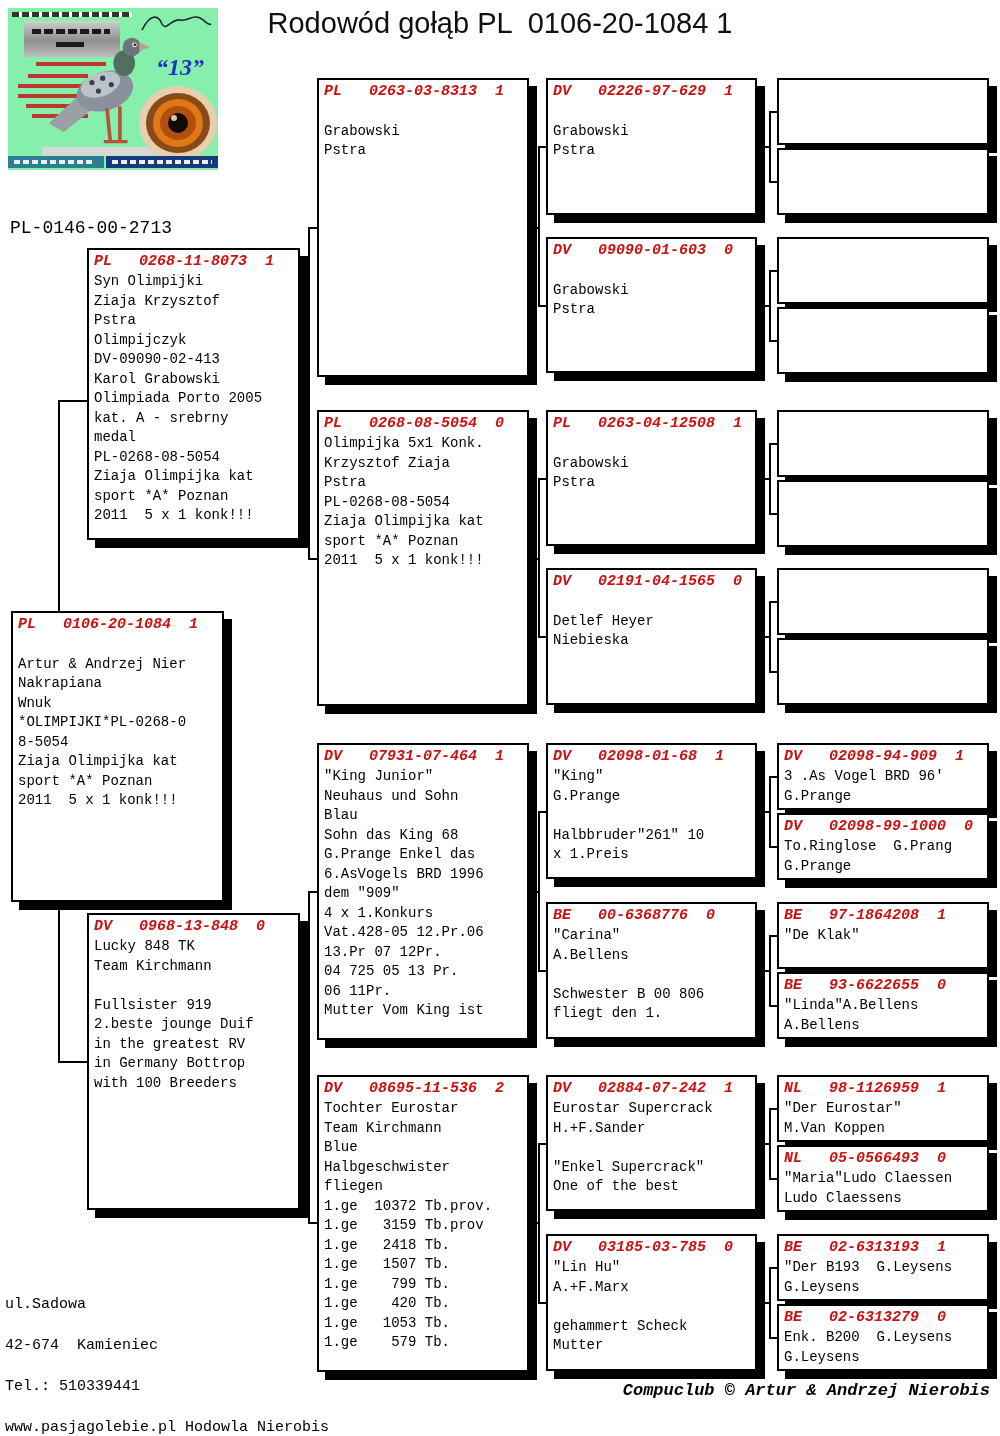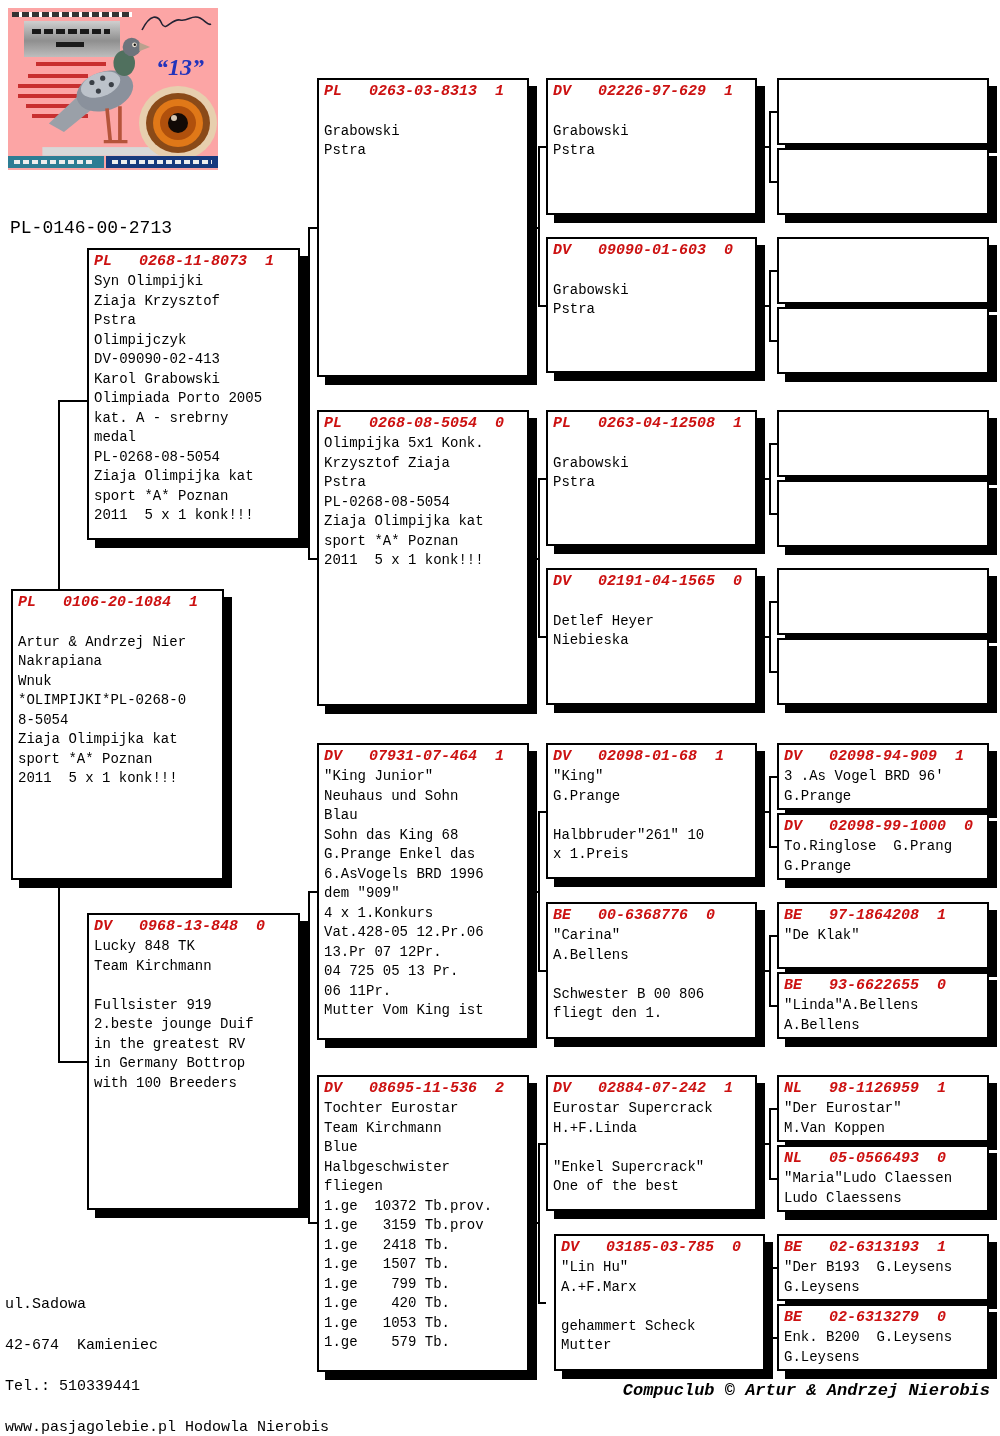--- a/index.html
+++ b/index.html
@@ -12,34 +12,35 @@
   .pbox{position:absolute;background:#fff;border:2px solid #000;box-sizing:border-box;
         box-shadow:8px 8px 0 #000;padding:1px 5px;overflow:hidden;}
   .hdr{font-family:"Liberation Mono","DejaVu Sans Mono",monospace;font-style:italic;font-weight:bold;
        font-size:15px;line-height:21px;color:#cc1111;white-space:pre;}
   .bl{font-size:14px;line-height:19.5px;color:#000;white-space:pre;}
   #ring-number{position:absolute;left:10px;top:218px;font-size:18px;color:#000;white-space:pre;}
   #owner-name{position:absolute;left:5px;top:1263px;font-size:20px;font-weight:bold;color:#000;white-space:pre;}
   #owner-address{position:absolute;left:5px;top:1295px;font-size:15px;line-height:20.5px;color:#000;white-space:pre;}
   #credit{position:absolute;right:10px;top:1381px;font-size:17px;font-weight:bold;font-style:italic;color:#000;white-space:pre;}
   
-  #logo{position:absolute;left:8px;top:8px;width:210px;height:162px;background:#fca5a5;overflow:hidden;}
+  #logo{position:absolute;left:8px;top:8px;width:210px;height:162px;background:#86efac;overflow:hidden;}
   .bar{position:absolute;}
   #logo-plate{position:absolute;left:16px;top:13px;width:96px;height:36px;
               background:linear-gradient(#cfcfcf,#8f8f8f 55%,#bdbdbd);}
   #logo-13{position:absolute;left:148px;top:46px;font-family:"Liberation Serif","DejaVu Serif",serif;
            font-style:italic;font-weight:bold;font-size:24px;color:#2233bb;}
   .redline{position:absolute;height:4px;background:#c22222;opacity:.9;}
   .darkline{position:absolute;height:5px;background:#2a2a2a;}
 </style>
 </head>
 <body>
 
 <div id="page">
 
+  <div id="title">Rodowód gołąb PL  0106-20-1084 1</div>
 
   <div id="logo">
     <div class="darkline" style="left:4px;top:4px;width:120px;height:5px;background:repeating-linear-gradient(90deg,#333 0 7px,#fff 7px 10px);"></div>
     <svg style="position:absolute;left:130px;top:2px;" width="76" height="26" viewBox="0 0 76 26">
       <path d="M4,20 C12,4 20,4 24,14 C28,22 34,8 42,10 C50,12 54,4 62,8 C68,11 70,16 73,14" fill="none" stroke="#223" stroke-width="1.6"></path>
     </svg>
     <div id="logo-plate">
       <div class="darkline" style="left:8px;top:8px;width:78px;background:repeating-linear-gradient(90deg,#1a1a1a 0 9px,#0000 9px 12px);"></div>
       <div class="darkline" style="left:32px;top:21px;width:28px;background:#1a1a1a;"></div>
     </div>
@@ -138,21 +139,21 @@
       <div class="cline" style="left: 757px; top: 1143px; width: 12px; height: 2px;"></div>
       <div class="cline" style="left: 769px; top: 1108px; width: 2px; height: 72px;"></div>
       <div class="cline" style="left: 769px; top: 1108px; width: 8px; height: 2px;"></div>
       <div class="cline" style="left: 769px; top: 1178px; width: 8px; height: 2px;"></div>
       <div class="cline" style="left: 757px; top: 1302px; width: 12px; height: 2px;"></div>
       <div class="cline" style="left: 769px; top: 1267px; width: 2px; height: 72px;"></div>
       <div class="cline" style="left: 769px; top: 1267px; width: 8px; height: 2px;"></div>
       <div class="cline" style="left: 769px; top: 1337px; width: 8px; height: 2px;"></div>
     </div>
   <div id="boxes">
-      <div class="pbox" style="left: 11px; top: 589px; width: 213px; height: 291px;">
+      <div class="pbox" style="left: 11px; top: 611px; width: 213px; height: 291px;">
         <div class="hdr">PL   0106-20-1084  1</div>
         <div class="bl">&nbsp;</div>
         <div class="bl">Artur &amp; Andrzej Nier</div>
         <div class="bl">Nakrapiana</div>
         <div class="bl">Wnuk</div>
         <div class="bl">*OLIMPIJKI*PL-0268-0</div>
         <div class="bl">8-5054</div>
         <div class="bl">Ziaja Olimpijka kat</div>
         <div class="bl">sport *A* Poznan</div>
         <div class="bl">2011  5 x 1 konk!!!</div>
@@ -268,26 +269,26 @@
         <div class="hdr">BE   00-6368776  0</div>
         <div class="bl">"Carina"</div>
         <div class="bl">A.Bellens</div>
         <div class="bl">&nbsp;</div>
         <div class="bl">Schwester B 00 806</div>
         <div class="bl">fliegt den 1.</div>
       </div>
       <div class="pbox" style="left: 546px; top: 1075px; width: 211px; height: 136px;">
         <div class="hdr">DV   02884-07-242  1</div>
         <div class="bl">Eurostar Supercrack</div>
-        <div class="bl">H.+F.Linda</div>
+        <div class="bl">H.+F.Sander</div>
         <div class="bl">&nbsp;</div>
         <div class="bl">"Enkel Supercrack"</div>
         <div class="bl">One of the best</div>
       </div>
-      <div class="pbox" style="left: 546px; top: 1234px; width: 211px; height: 137px; margin-left: 8px;">
+      <div class="pbox" style="left: 546px; top: 1234px; width: 211px; height: 137px;">
         <div class="hdr">DV   03185-03-785  0</div>
         <div class="bl">"Lin Hu"</div>
         <div class="bl">A.+F.Marx</div>
         <div class="bl">&nbsp;</div>
         <div class="bl">gehammert Scheck</div>
         <div class="bl">Mutter</div>
       </div>
       <div class="pbox" style="left: 777px; top: 78px; width: 212px; height: 67px;"></div>
       <div class="pbox" style="left: 777px; top: 148px; width: 212px; height: 67px;"></div>
       <div class="pbox" style="left: 777px; top: 237px; width: 212px; height: 67px;"></div>

